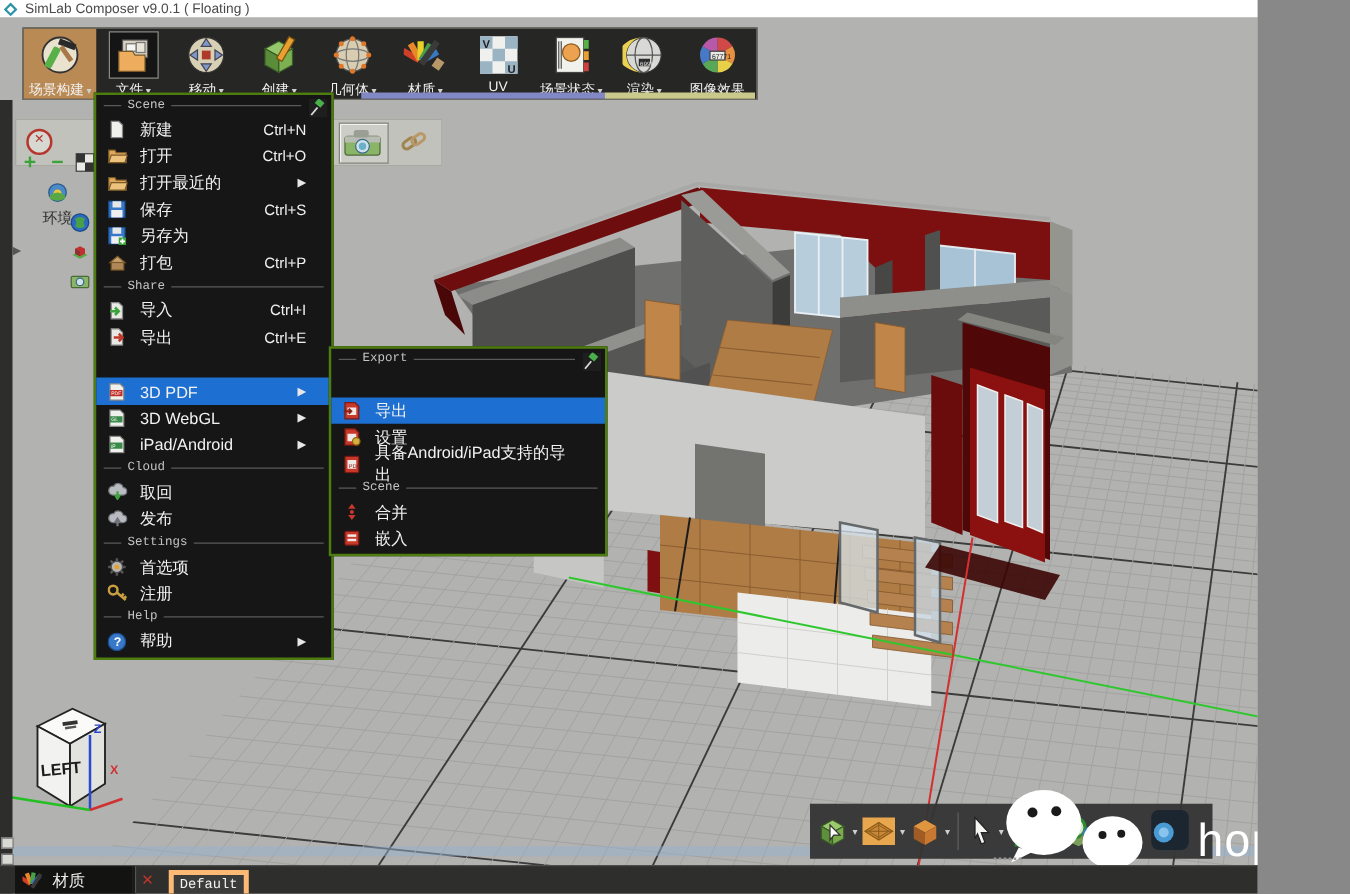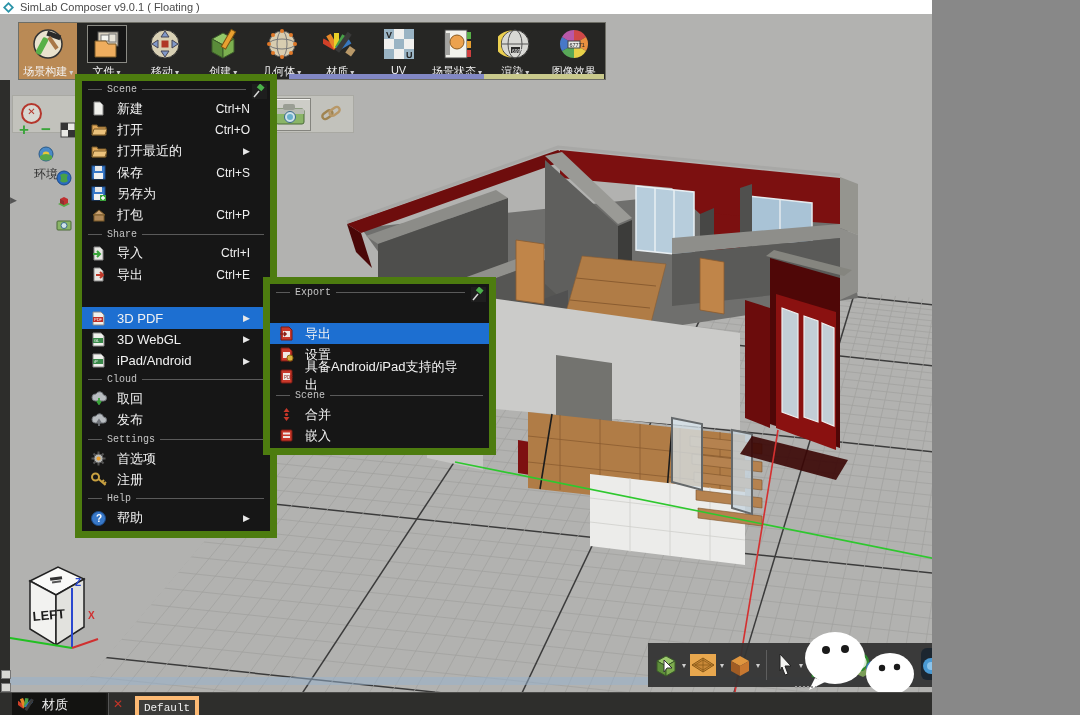--- a/index.html
+++ b/index.html
@@ -1,16 +1,16 @@
 <!DOCTYPE html>
 <html><head>
 <meta charset="utf-8">
 <style>
   html,body{margin:0;padding:0;background:#888;}
-  #screen{position:relative;width:932px;height:715px;overflow:hidden;background:#b2b2b0;
+  #screen{position:relative;width:1006px;height:715px;overflow:hidden;background:#b2b2b0;
     font-family:"Liberation Sans","DejaVu Sans",sans-serif;-webkit-font-smoothing:antialiased;}
   .abs{position:absolute;}
   
   #titlebar{left:0;top:0;width:1080px;height:14px;background:#ffffff;display:flex;align-items:center;}
   #titlebar .ttxt{font-size:11px;color:#4a4a4a;margin-left:6px;}
   
   #leftstrip{left:0;top:80px;width:10px;height:635px;background:#2d2d2b;}
   .mini-ico{position:absolute;left:1px;width:8px;height:7px;background:#d8d8d4;border:1px solid #777;}
   
   #panelstrip{left:12px;top:95px;width:340px;height:36px;background:#c2c2bc;border:1px solid #a9a9a3;z-index:8;}
@@ -24,21 +24,21 @@
   
   #ribbon{left:18px;top:22px;width:586px;height:56px;background:#262624;border:1px solid #6e6e66;z-index:10;display:flex;}
   .rtab{width:58.4px;height:56px;display:flex;flex-direction:column;align-items:center;justify-content:flex-start;position:relative;}
   .rtab.active{background:#ba8a55;}
   .rtab .icb{width:40px;height:38px;display:flex;align-items:center;justify-content:center;margin-top:2px;}
   .rtab.sel .icb{background:#151515;border:1px solid #8a8a84;box-sizing:border-box;}
   .rtab .rlbl{font-size:11px;color:#f2f2f2;white-space:nowrap;margin-top:1px;}
   .caret{font-size:8px;color:#cfcfcf;margin-left:2px;}
   .rstrip{position:absolute;bottom:0;height:5px;z-index:11;}
   
-  .menu{background:#161616;border:7px solid #4d7c0f;z-index:50;padding-bottom:2px;}
+  .menu{background:#161616;border:2px solid #4d7c0f;z-index:50;padding-bottom:2px;}
   .mh{display:flex;align-items:center;height:17px;padding:0 6px;}
   .mh .hl{flex:0 0 14px;height:1px;background:#5a5a5a;}
   .mh .hl2{flex:1;height:1px;background:#5a5a5a;margin-left:5px;}
   .mh .ht{color:#c4c4c4;font-size:10px;font-family:"Liberation Mono","DejaVu Sans Mono",monospace;margin-left:5px;}
   .mi{display:flex;align-items:center;height:21.3px;padding:0 20px 0 9px;color:#f2f2f2;font-size:13px;}
   .mi.hov{background:#1d6fd1;margin-top:22px;}
   .mi .ic{width:17px;height:15px;margin-right:9px;flex:0 0 17px;}
   .mi .sc{margin-left:auto;font-size:12px;color:#f0f0f0;}
   .mi .arr{margin-left:auto;font-size:9px;color:#e8e8e8;}
   .pin{position:absolute;top:3px;right:3px;width:15px;height:15px;}

